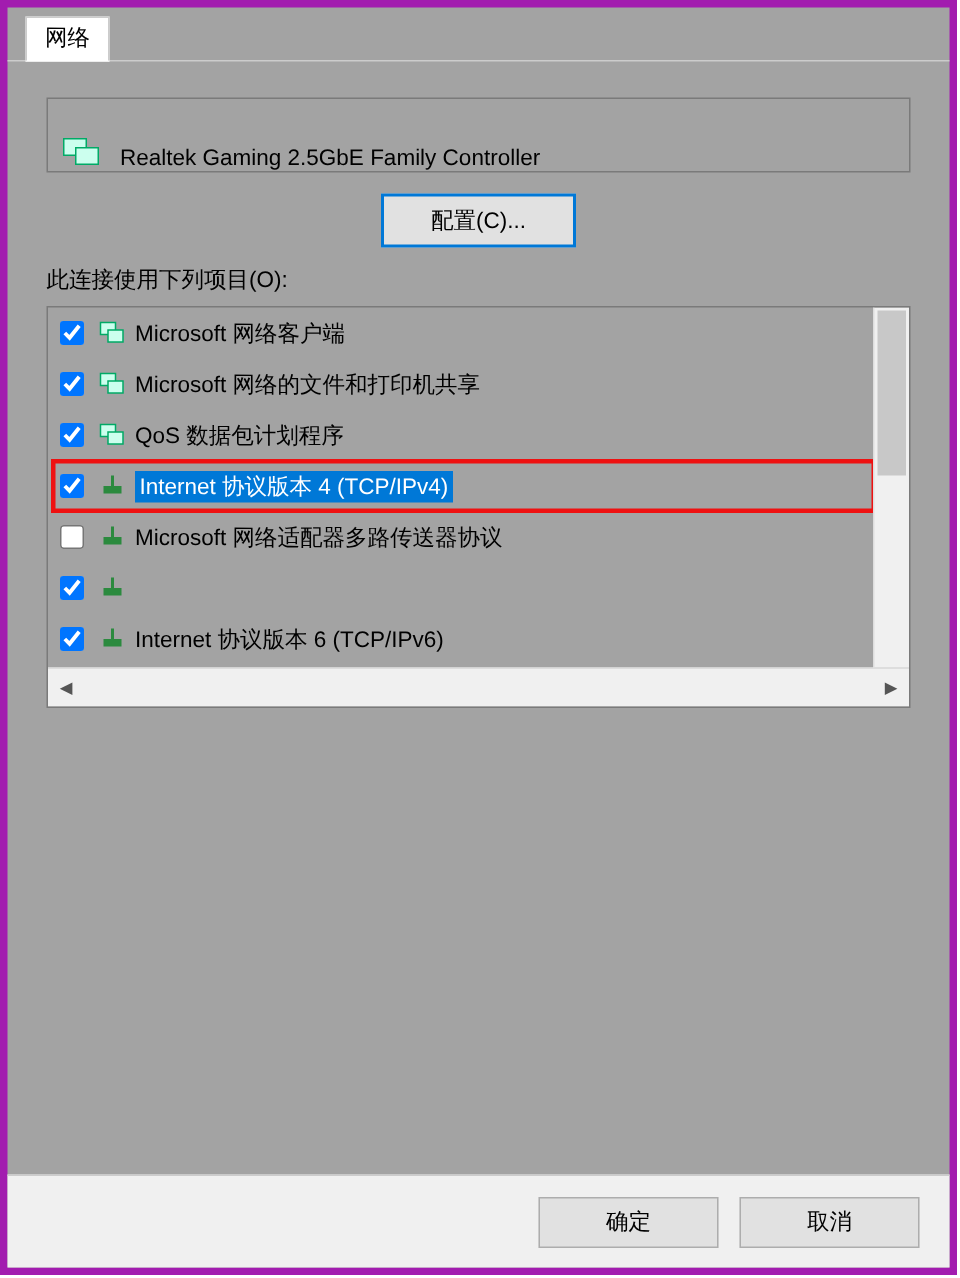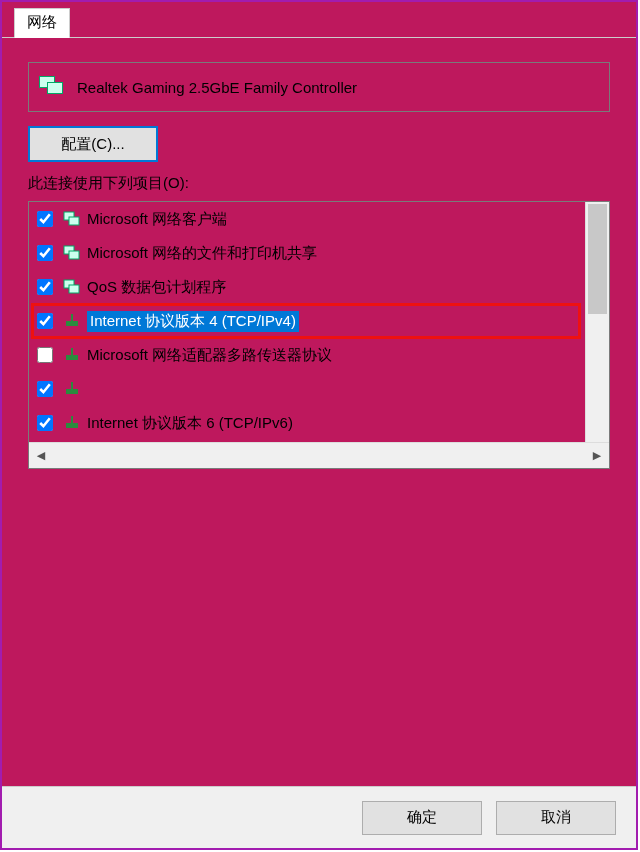--- a/index.html
+++ b/index.html
@@ -9,22 +9,22 @@
     font-size: 15px;
     background: #fff;
     color: #000;
     width: 640px;
     height: 852px;
     position: relative;
   }
   .window {
     width: 638px;
     height: 850px;
-    border: 2px solid #a21caf;
-    background: #be185d;
+    border: 5px solid #a21caf;
+    background: #a3a3a3;
     position: relative;
   }
   .tab-strip {
     height: 36px;
     border-bottom: 1px solid #ccc;
     position: relative;
   }
   .tab {
     position: absolute;
     left: 12px;
@@ -39,36 +39,36 @@
   .content {
     padding: 24px 26px 0 26px;
   }
   .lbl {
     margin-bottom: 8px;
   }
   .adapter-box {
     border: 1px solid #7a7a7a;
     height: 50px;
     display: flex;
-    align-items: center;
+    align-items: flex-end;
     padding-left: 10px;
     gap: 12px;
   }
   .monitor-icon {
     width: 26px; height: 22px; position: relative;
   }
   .monitor-icon .m1, .monitor-icon .m2 {
     position: absolute; width: 16px; height: 12px; border: 1px solid #0a6; background: #cfe;
   }
   .monitor-icon .m1 { left: 0; top: 0; }
   .monitor-icon .m2 { left: 8px; top: 6px; }
   .btn-row-right {
     margin-top: 14px;
     display: flex;
-    justify-content: flex-start;
+    justify-content: center;
   }
   .btn {
     height: 36px;
     min-width: 130px;
     background: #e1e1e1;
     border: 1px solid #adadad;
     font-family: inherit;
     font-size: 15px;
     padding: 0 18px;
     cursor: pointer;

